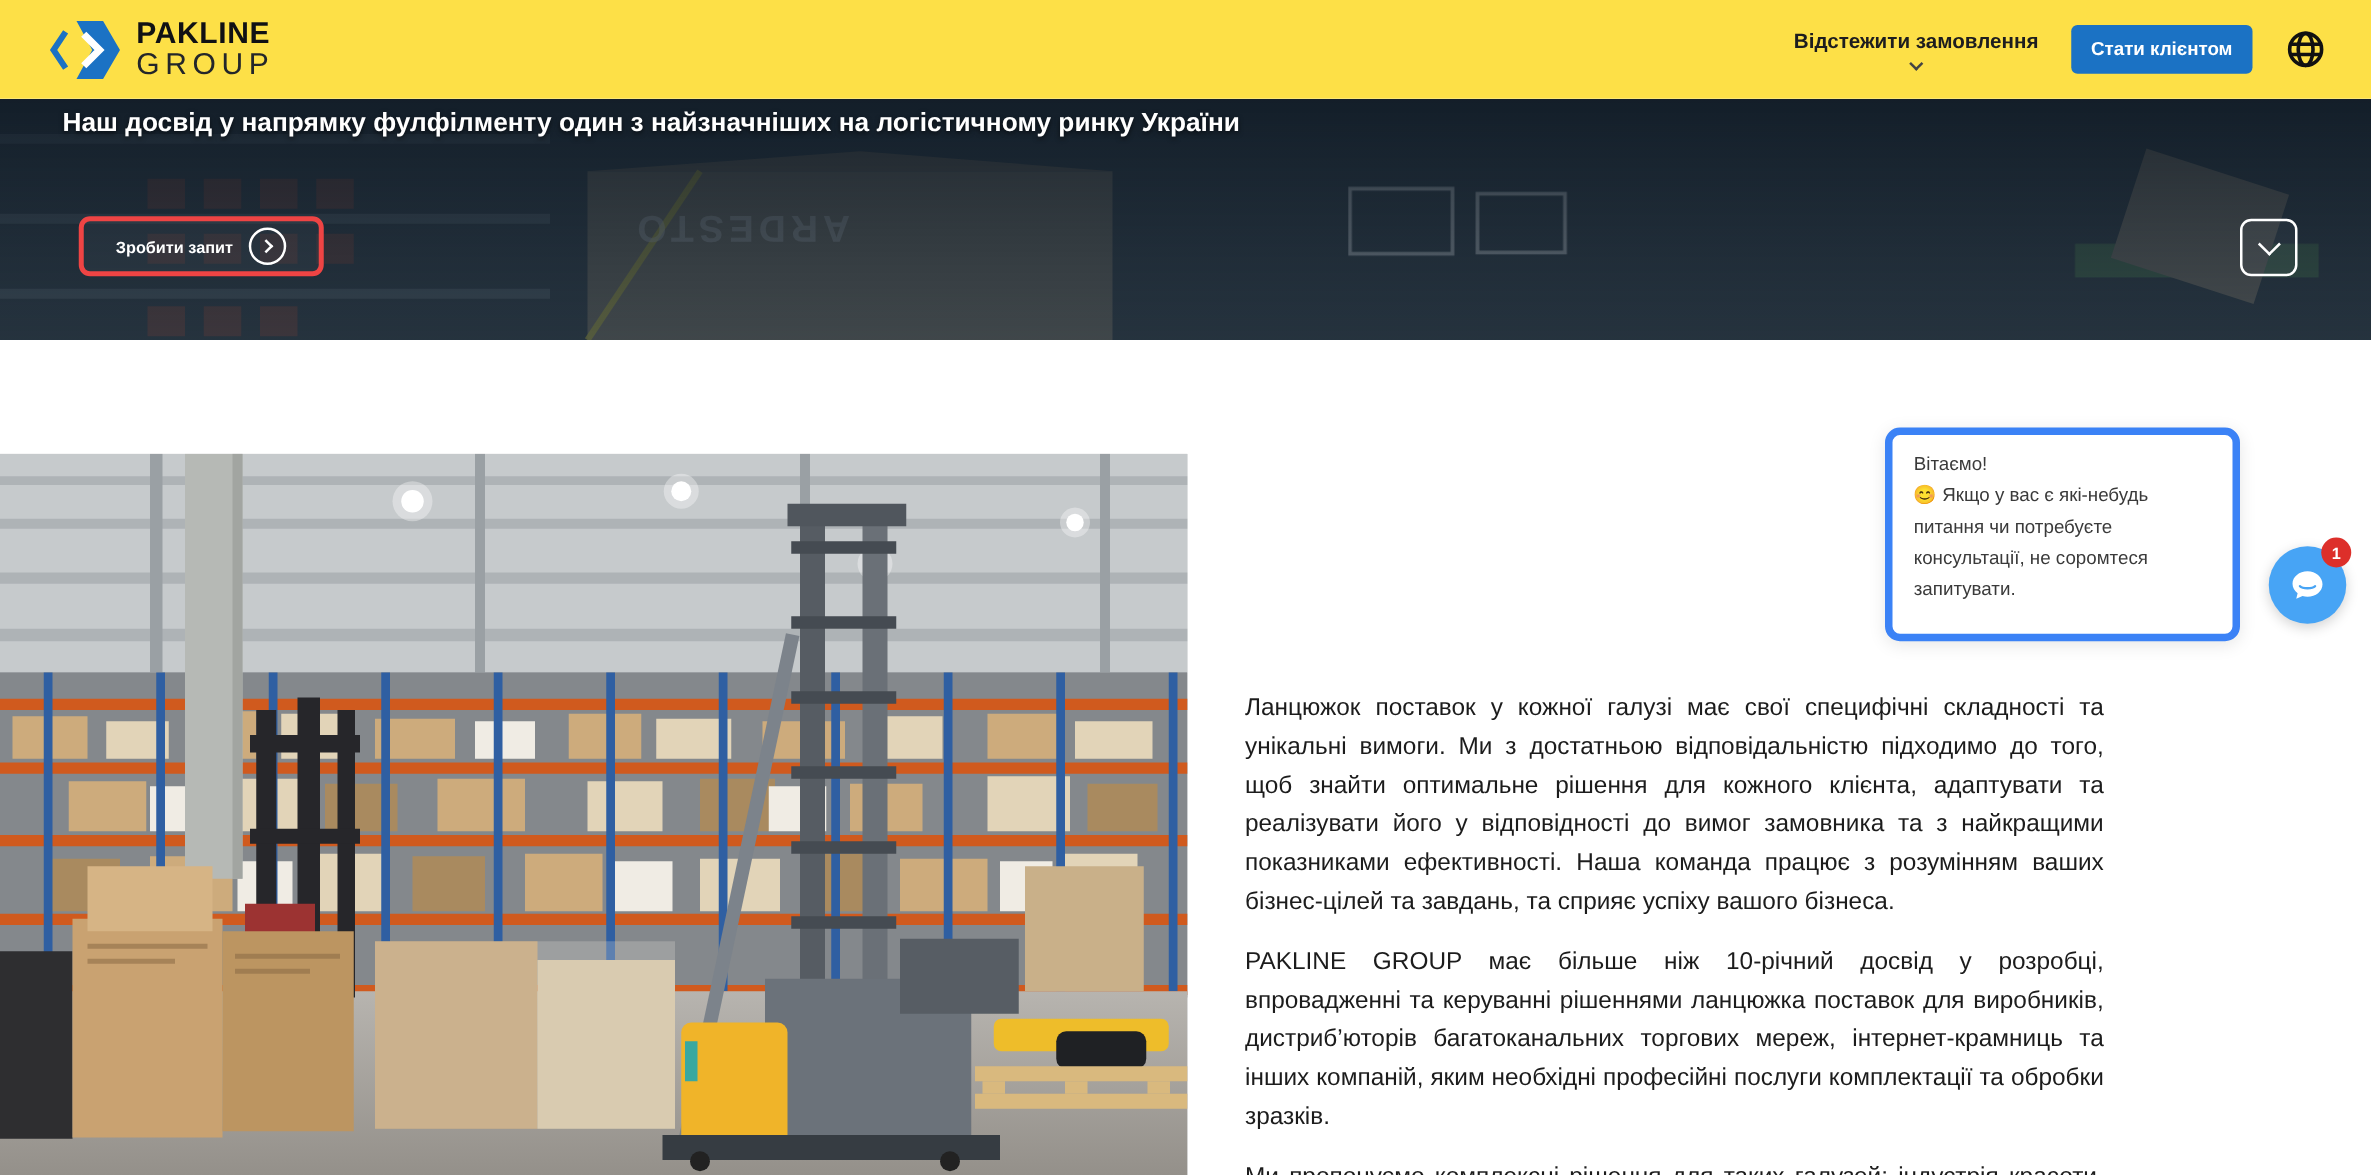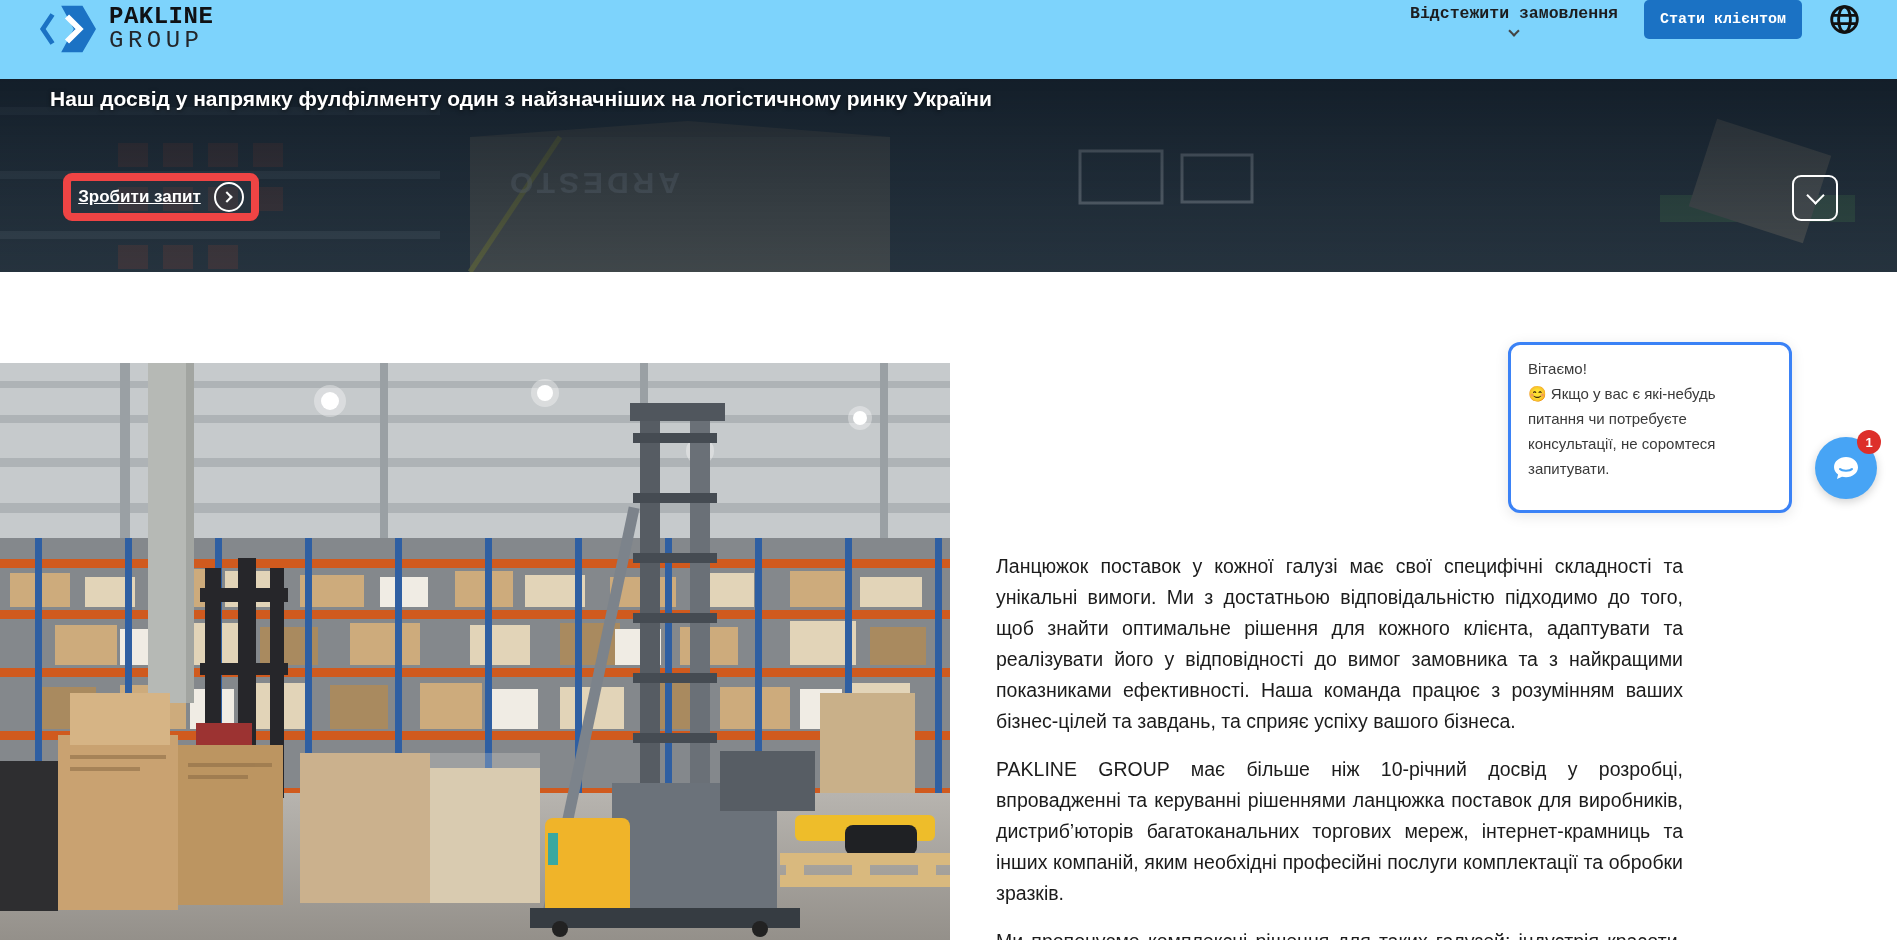--- a/index.html
+++ b/index.html
@@ -5,21 +5,21 @@
   * { margin:0; padding:0; box-sizing:border-box; }
   html,body { width:1897px; height:940px; }
   body {
     position:relative; background:#ffffff; overflow:hidden;
     font-family:"Liberation Sans", sans-serif; color:#1d1d1f;
   }
 
   
   .header {
     position:absolute; top:0; left:0; width:1897px; height:79px;
-    background:#7dd3fc; display:flex; align-items:flex-start; padding:0 36px 0 38px; z-index:5;font-family:Liberation Mono, monospace;
+    background:#fde047; display:flex; align-items:center; padding:0 36px 0 38px; z-index:5;
   }
   .logo { display:flex; align-items:center; gap:13px; cursor:pointer; }
   .logo-text { display:flex; flex-direction:column; line-height:1.02; }
   .logo-line1 { font-size:24px; font-weight:700; letter-spacing:.5px; color:#101114; }
   .logo-line2 { font-size:24px; font-weight:400; letter-spacing:4.5px; color:#23262a; }
   .nav { display:flex; align-items:center; gap:36px; height:100%; margin-left:58px; }
   .nav-item {
     position:relative; height:100%; display:flex; align-items:center; gap:8px;
     font-size:16.5px; font-weight:700; color:#1d1d1f; cursor:pointer; white-space:nowrap;
   }
@@ -42,23 +42,23 @@
 
   
   .hero { position:absolute; top:79px; left:0; width:1897px; height:193px; overflow:hidden; }
   .hero-bg { position:absolute; inset:0; display:block; }
   .hero-title {
     position:absolute; top:8px; left:50px; color:#fff; font-size:21px; font-weight:700;
     text-shadow:0 1px 4px rgba(0,0,0,.65); white-space:nowrap;
   }
   .request-btn {
     position:absolute; left:63px; top:94px; width:196px; height:48px;
-    border:8px solid #ef4444; border-radius:9px; background:rgba(255,255,255,.03);
+    border:4px solid #ef4444; border-radius:9px; background:rgba(255,255,255,.03);
     display:flex; align-items:center; justify-content:center; gap:13px;
-    color:#fff; font-family:inherit; font-size:17px; font-weight:700; cursor:pointer;text-decoration:underline;
+    color:#fff; font-family:inherit; font-size:13px; font-weight:700; cursor:pointer;
   }
   .request-btn .arrow-circle {
     width:30px; height:30px; border:2px solid #fff; border-radius:50%;
     display:flex; align-items:center; justify-content:center;
   }
   .request-btn .arrow-circle i {
     width:8px; height:8px; border-top:2px solid #fff; border-right:2px solid #fff;
     transform:rotate(45deg); margin-left:-3px;
   }
   .scroll-down-btn {
@@ -74,21 +74,21 @@
   
   .warehouse-photo { position:absolute; left:0; top:363px; width:950px; height:577px; display:block; }
   .content-text { position:absolute; left:996px; top:551px; width:687px; }
   .content-text p {
     font-size:19.5px; line-height:31px; text-align:justify; color:#1c1c1c; margin-bottom:17px;
   }
 
   
   .chat-panel {
     position:absolute; left:1508px; top:342px; width:284px; height:171px;
-    background:#fff; border:3px solid #3b82f6; border-radius:12px;
+    background:#fff; border:6px solid #3b82f6; border-radius:12px;
     box-shadow:0 3px 14px rgba(0,0,0,.10); padding:11px 17px; overflow:hidden;
     font-size:15px; line-height:25px; color:#3a3a3a;
   }
   .chat-bubble {
     position:absolute; left:1815px; top:437px; width:62px; height:62px; border-radius:50%;
     background:#47a4f5; box-shadow:0 3px 10px rgba(0,0,0,.18); cursor:pointer;
     display:flex; align-items:center; justify-content:center;
   }
   .chat-badge {
     position:absolute; right:-4px; top:-7px; min-width:24px; height:24px; border-radius:50%;

